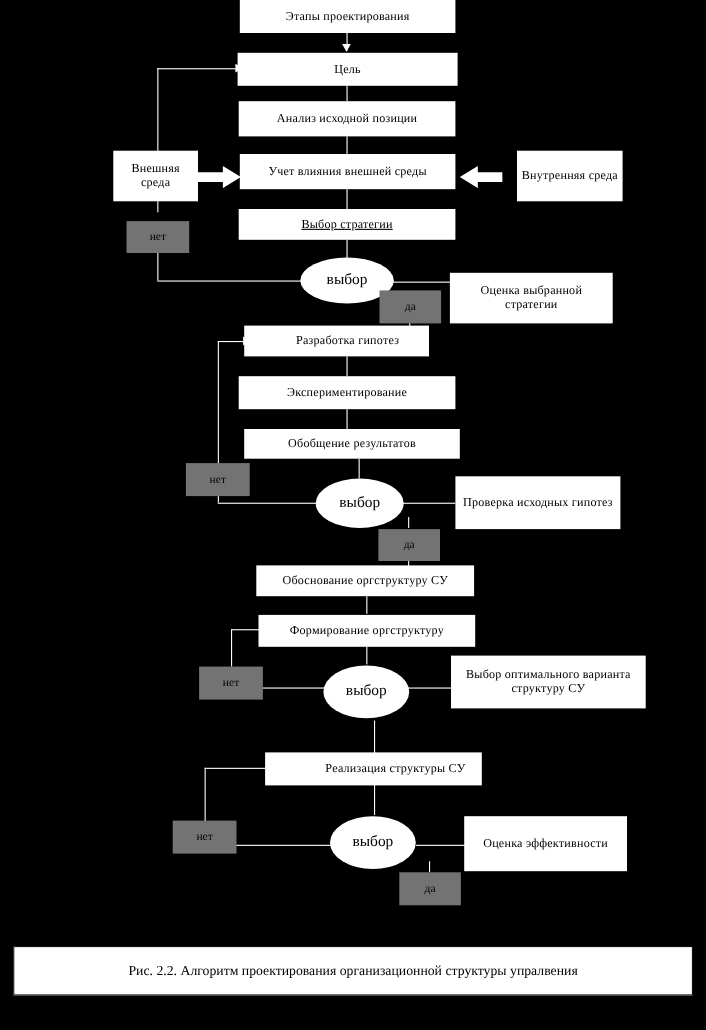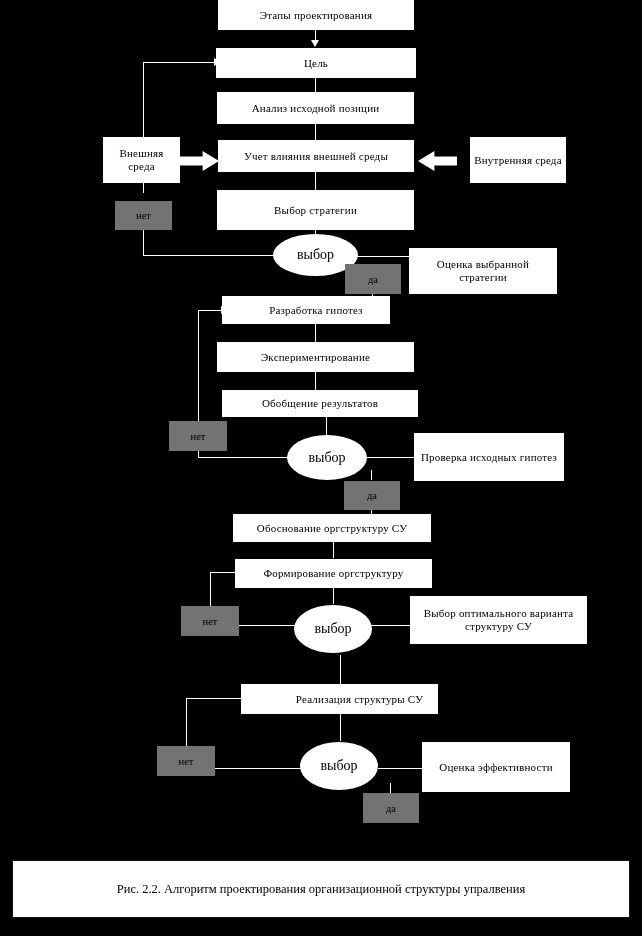--- a/index.html
+++ b/index.html
@@ -161,21 +161,21 @@
   <div class="box" style="left:218px; top:0px; width:196px; height:30px;">Этапы проектирования</div>
 
   <div class="box" style="left:217px; top:92px; width:197px; height:32px;">Анализ исходной позиции</div>
 
   <div class="box" style="left:103px; top:137px; width:77px; height:46px;">Внешняя среда</div>
 
   <div class="box" style="left:218px; top:140px; width:196px; height:32px;">Учет влияния внешней среды</div>
 
   <div class="box" style="left:450px; top:137px; width:96px; height:46px;margin-left:20px;">Внутренняя среда</div>
 
-  <div class="box" style="left:217px; top:190px; width:197px; height:40px;">Выбор стратегии</div>
+  <div class="box" style="left:217px; top:190px; width:197px; height:28px;text-decoration:underline;">Выбор стратегии</div>
 
   <div class="tag" style="left:115px; top:201px; width:57px; height:29px;">нет</div>
 
   <div class="ellipse" style="left:273px; top:234px; width:85px; height:42px;">выбор</div>
 
   <div class="tag" style="left:345px; top:264px; width:56px; height:30px;">да</div>
 
   <div class="box" style="left:409px; top:248px; width:148px; height:46px;">Оценка выбранной стратегии</div>
 
   <div class="box" style="left:222px; top:296px; width:168px; height:28px;padding-left:24px;">Разработка гипотез</div>
@@ -205,15 +205,15 @@
   <div class="box" style="left:241px; top:684px; width:197px; height:30px;padding-left:44px;">Реализация структуры СУ</div>
 
   <div class="tag" style="left:157px; top:746px; width:58px; height:30px;">нет</div>
 
   <div class="ellipse" style="left:300px; top:742px; width:78px; height:48px;">выбор</div>
 
   <div class="box" style="left:422px; top:742px; width:148px; height:50px;">Оценка эффективности</div>
 
   <div class="tag" style="left:363px; top:793px; width:56px; height:30px;">да</div>
 
-  <div id="caption-box" style="left:12px; top:860px; width:618px; height:58px;text-align:right;">Рис. 2.2. Алгоритм проектирования организационной структуры упралвения</div>
+  <div id="caption-box" style="left:12px; top:860px; width:618px; height:45px;text-align:right;">Рис. 2.2. Алгоритм проектирования организационной структуры упралвения</div>
 
 </div>
 
 </body></html>

